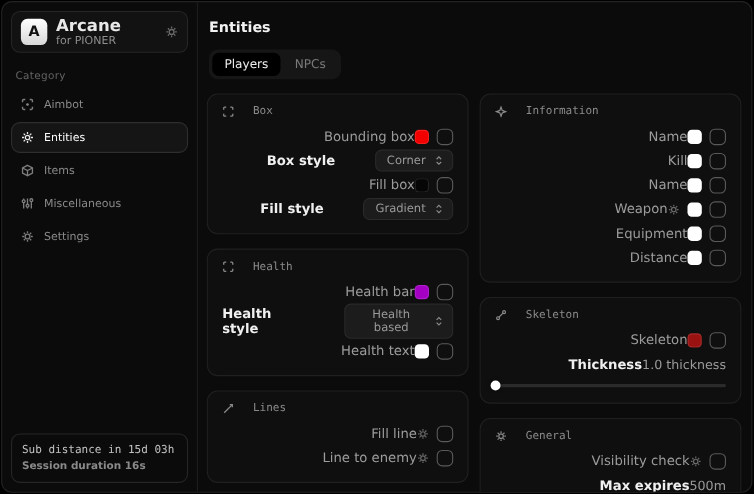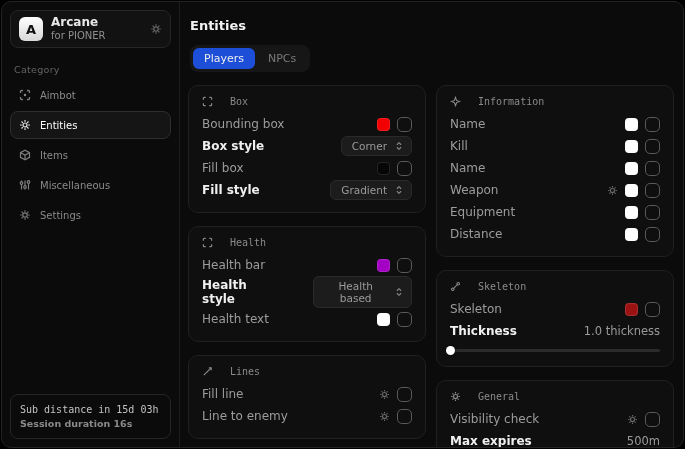--- a/index.html
+++ b/index.html
@@ -9,50 +9,50 @@
     border-radius:10px; display:flex; overflow:hidden; }
 
   
   .sidebar { width:178px; flex:0 0 178px; border-right:1px solid #1d1d1d;
     display:flex; flex-direction:column; padding:8px; }
   .brand-card { display:flex; align-items:center; gap:8px; border:1px solid #262626;
     background:#121212; border-radius:8px; padding:6px 8px; height:38px; }
   .logo { width:24px; height:24px; border-radius:6px; background:linear-gradient(180deg,#ffffff,#d8d8d8);
     color:#111; font-weight:bold; font-size:13px; display:flex; align-items:center; justify-content:center; }
   .brand-text { flex:1; line-height:1.15; }
-  .brand-name { color:#e8e8e8; font-size:12px; font-weight:bold; }
+  .brand-name { color:#e8e8e8; font-size:15px; font-weight:bold; }
   .brand-sub { color:#8f8f8f; font-size:10px; }
   .icon { display:inline-flex; align-items:center; justify-content:center; }
   .category-label { color:#636363; font-size:9.5px; margin:16px 0 6px 4px; letter-spacing:.3px; }
   .nav { display:flex; flex-direction:column; }
   .nav-item { display:flex; align-items:center; gap:9px; color:#8a8a8a; font-size:10px;
     padding:7px 8px; border:1px solid transparent; border-radius:8px; cursor:pointer; margin-bottom:2px; }
   .nav-item svg { stroke:#7d7d7d; }
   .nav-item.active { color:#fff; background:#151515; border-color:#2e2e2e; }
   .nav-item.active svg { stroke:#e8e8e8; }
   .sidebar-spacer { flex:1; }
   .sub-card { border:1px solid #262626; border-radius:8px; padding:7px 9px; line-height:1.5; }
   .sub-line1 { color:#c3c3c3; font-family:"DejaVu Sans Mono","Liberation Mono",monospace; font-size:10px; }
   .sub-line2 { color:#8a8a8a; font-size:9.5px; font-weight:bold; }
 
   
   .main { flex:1; padding:14px 9px 10px 8px; overflow:hidden; }
   .page-title { color:#f2f2f2; font-size:13px; font-weight:bold; margin:2px 0 12px 2px; }
   .tabs { display:inline-flex; background:#161616; border-radius:8px; padding:3px; gap:2px; margin:0 0 13px 2px; }
   .tab { border:none; background:transparent; color:#7a7a7a; font-size:11px;
     font-family:inherit; padding:4px 11px; border-radius:6px; cursor:pointer; }
-  .tab.active { background:#1d4ed8; color:#eee; }
+  .tab.active { background:#000000; color:#eee; }
   .columns { display:flex; gap:10px; align-items:flex-start; }
   .col { display:flex; flex-direction:column; gap:13px; width:240px; }
 
   .panel { background:#0f0f0f; border:1px solid #202020; border-radius:10px; padding:10px 13px 11px; }
   .panel-head { display:flex; align-items:center; gap:17px; color:#8a8a8a;
     font-family:"DejaVu Sans Mono","Liberation Mono",monospace; font-size:10px; margin-bottom:6px; }
   .panel-head svg { stroke:#8a8a8a; }
-  .row { display:flex; align-items:center; justify-content:space-between; min-height:22px; }
+  .row { display:flex; align-items:center; justify-content:flex-end; min-height:22px; }
   .row-label { color:#9c9c9c; font-size:12px; }
   .row-label.strong { color:#f0f0f0; font-weight:bold; }
   .controls { display:flex; align-items:center; gap:7px; }
   .swatch { width:13px; height:13px; border-radius:4px; cursor:pointer;
     box-shadow:inset 0 0 0 1px rgba(255,255,255,.12); }
   .checkbox { width:15px; height:15px; border:1.5px solid #5a5a5a; border-radius:5px;
     background:transparent; cursor:pointer; }
   .dropdown { display:flex; align-items:center; gap:7px; background:#1c1c1c; border:1px solid #2a2a2a;
     border-radius:6px; color:#9a9a9a; font-size:10.5px; font-family:inherit;
     padding:3px 7px 3px 10px; cursor:pointer;margin-left:36px; }

